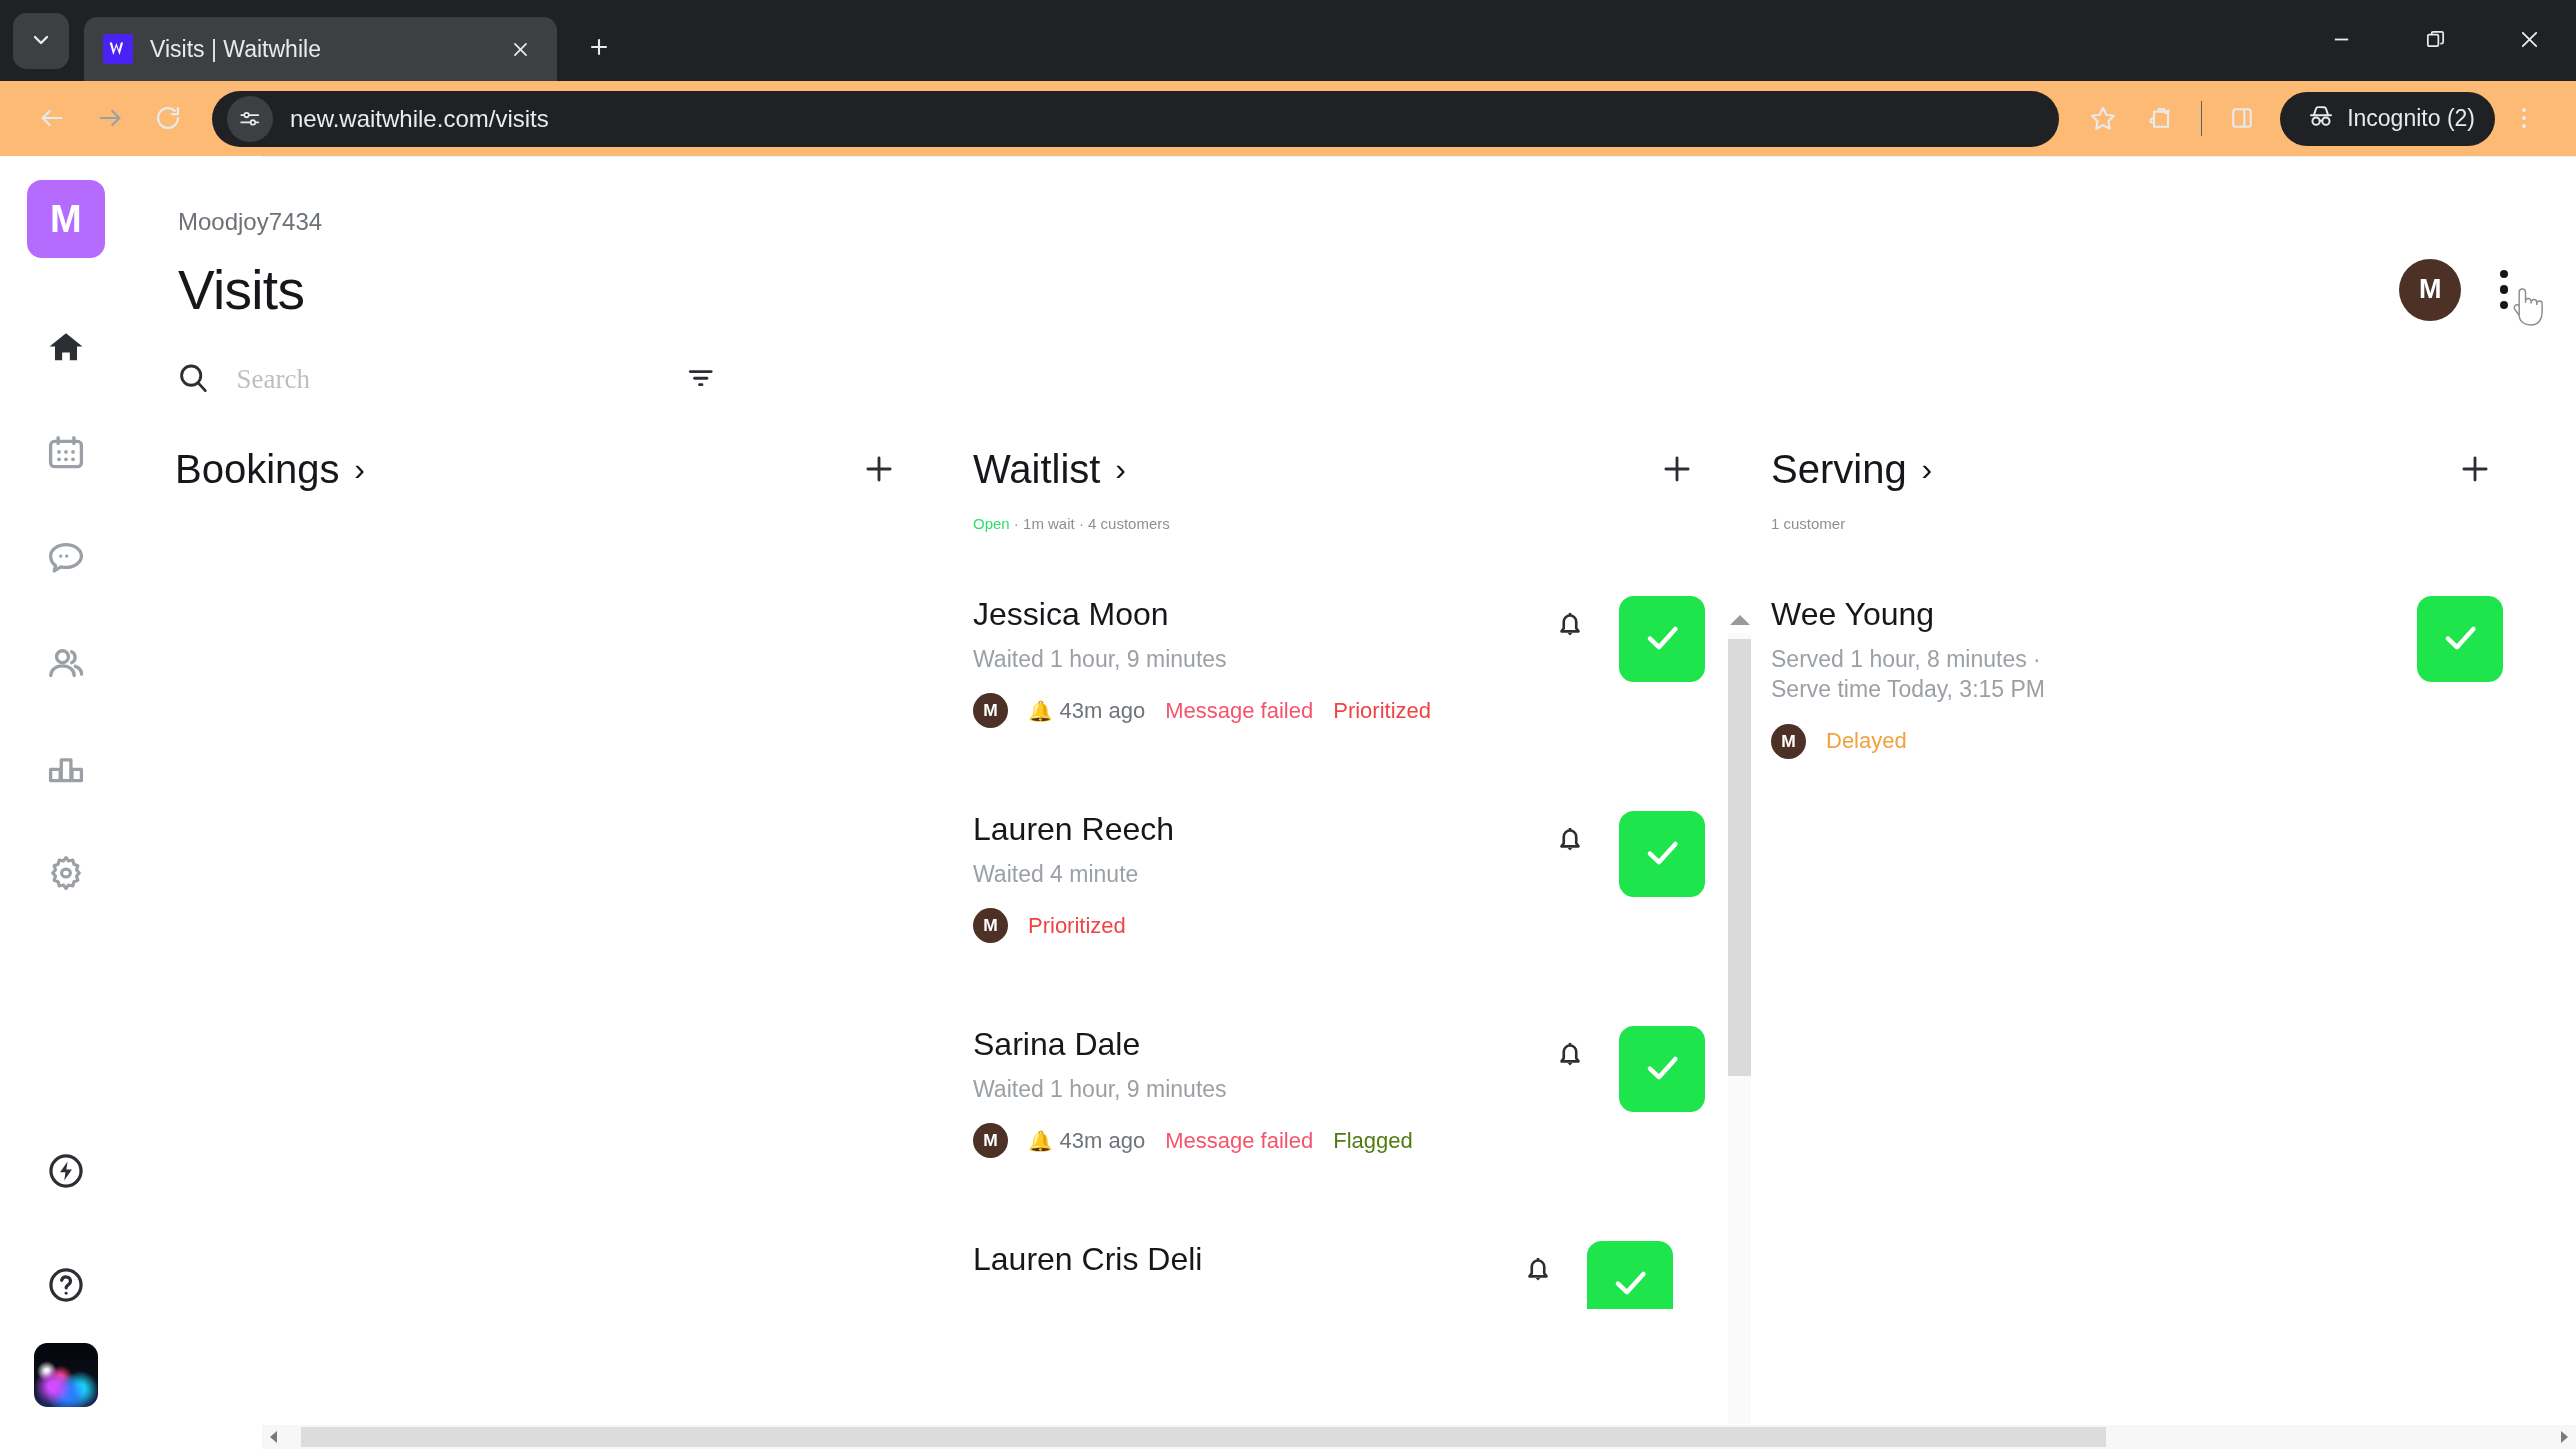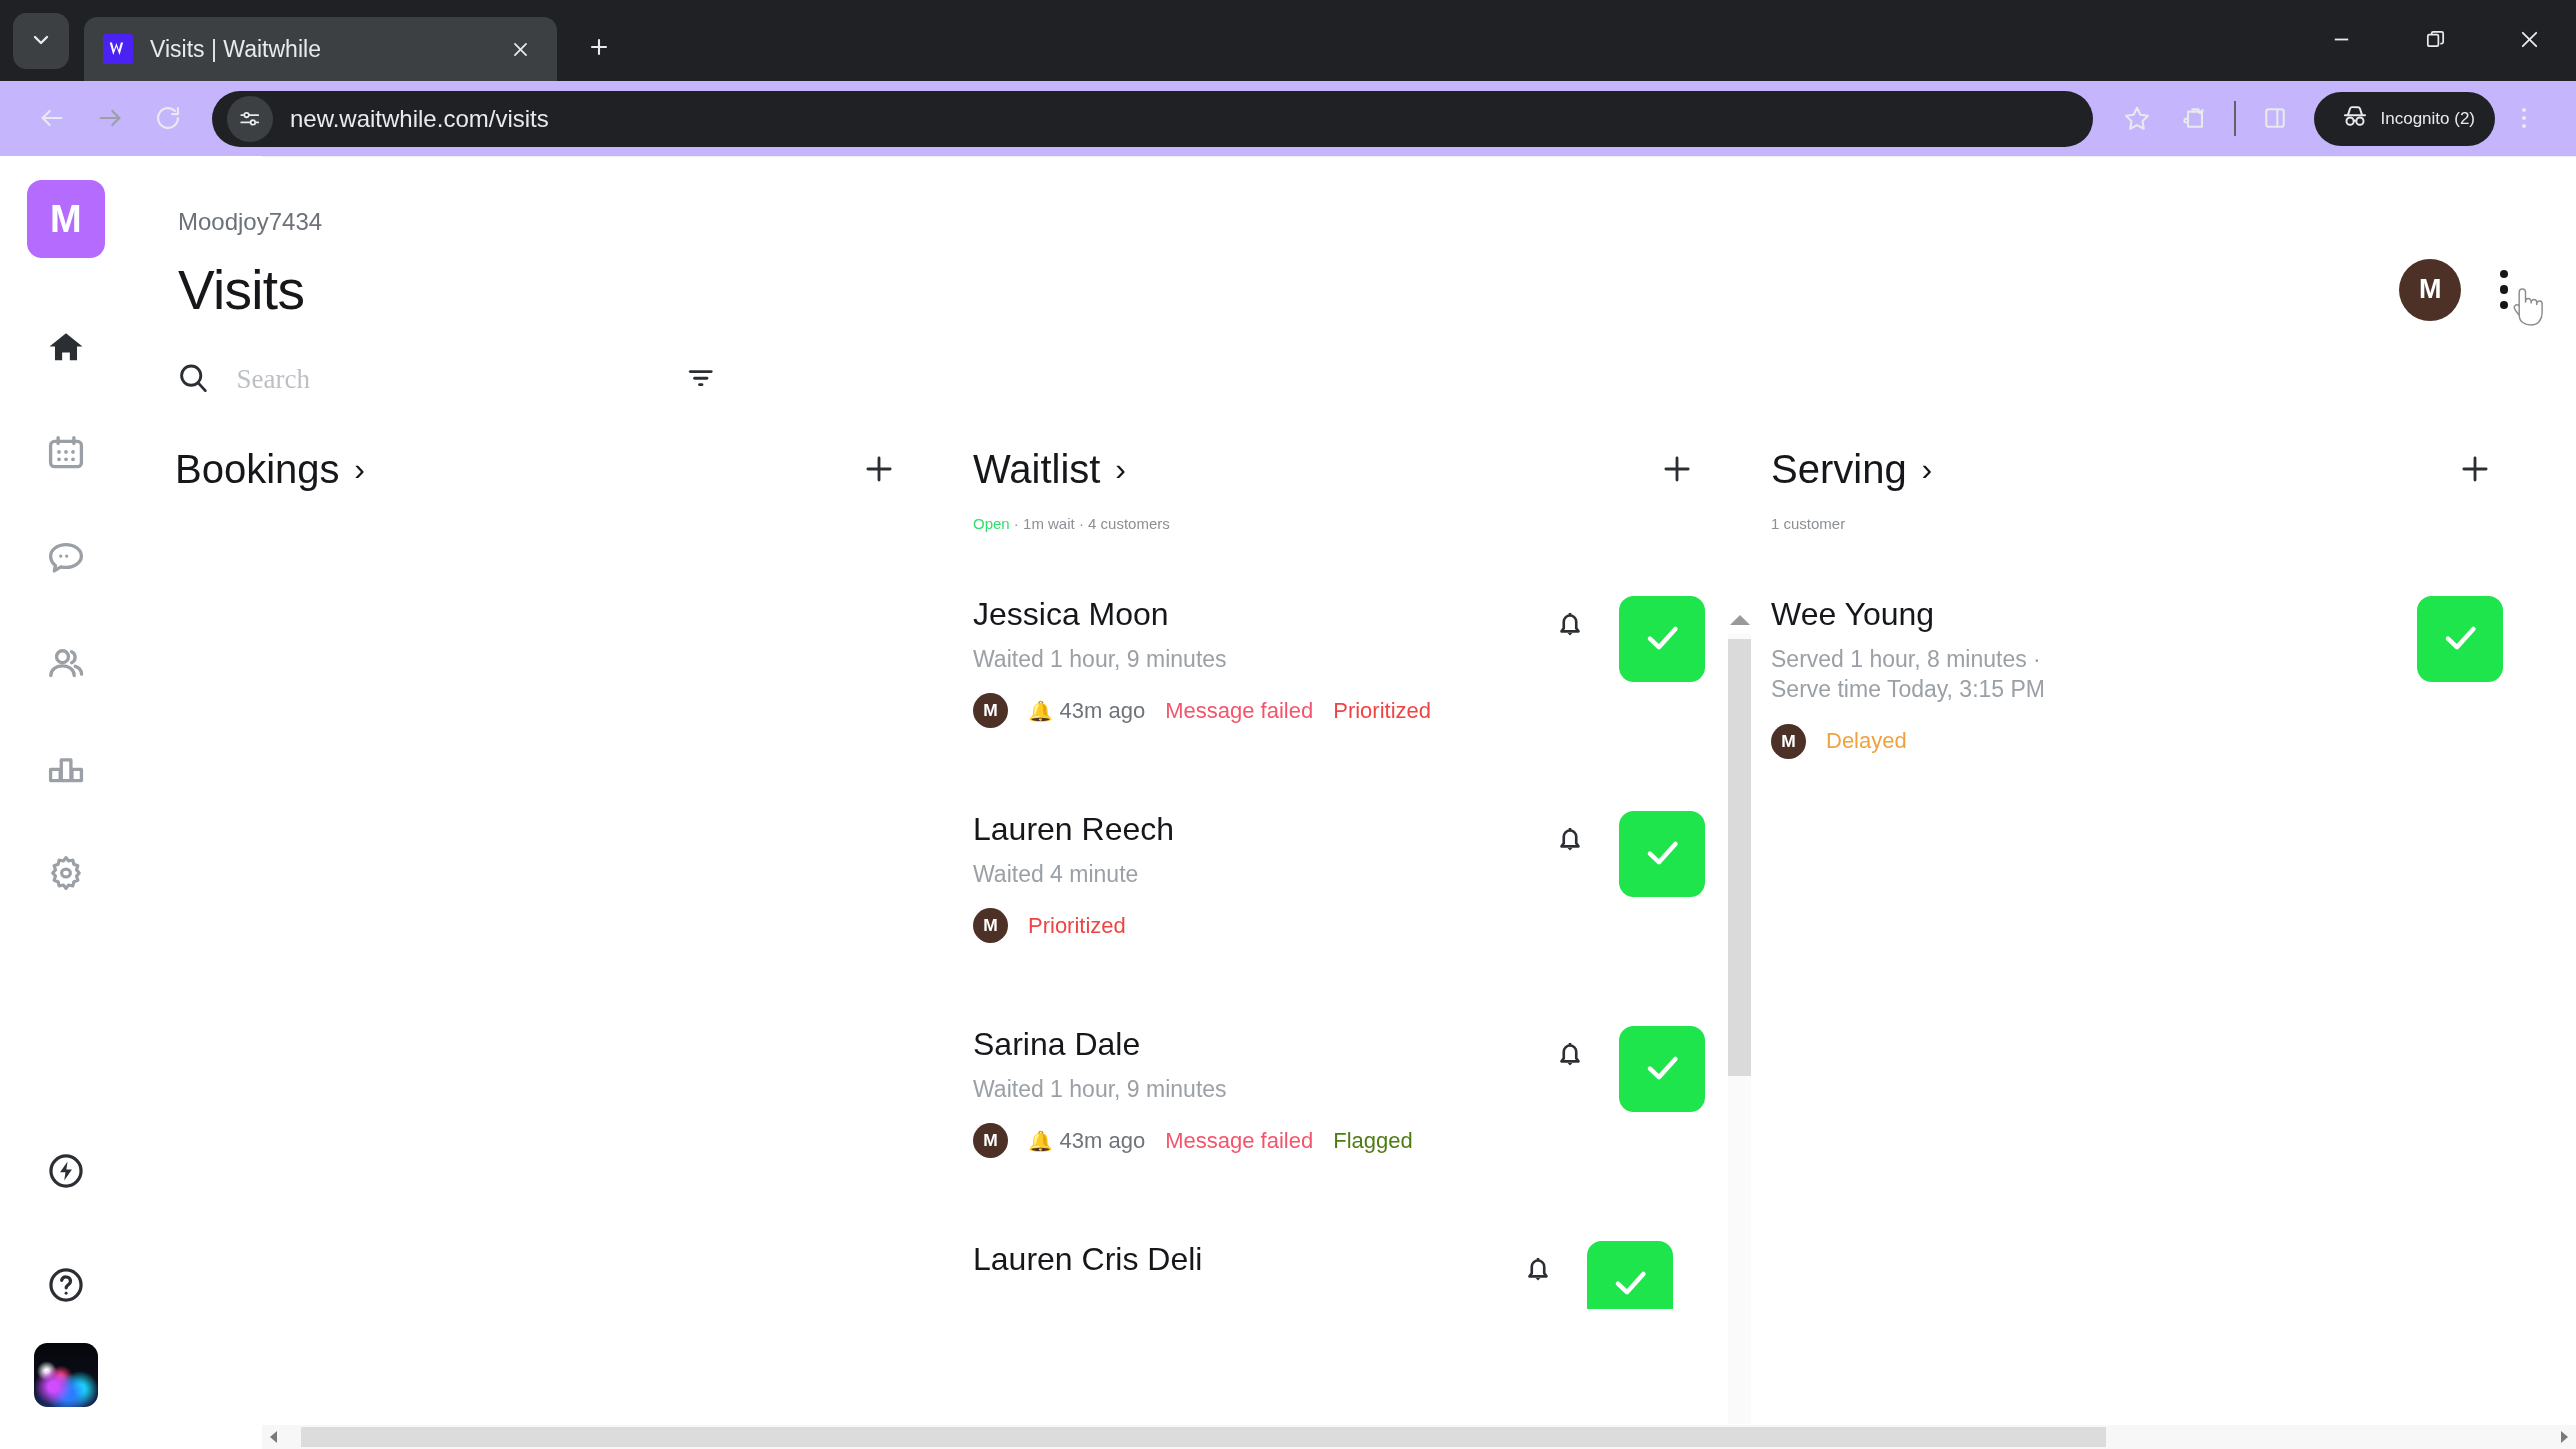--- a/index.html
+++ b/index.html
@@ -56,21 +56,21 @@
     position: absolute; right: 0; top: 0; height: 81px;
     display: flex; align-items: center;
   }
   .winbtn {
     width: 94px; height: 81px; display: flex; align-items: center;
     justify-content: center; cursor: pointer;
   }
   .winbtn svg { width: 23px; height: 23px; }
 
   .toolbar {
-    height: 75px; background: #c4b5fd;
+    height: 75px; background: #fdba74;
     display: flex; align-items: center; padding: 0 23px;
   }
   .tb-icon {
     width: 58px; height: 58px; border-radius: 50%;
     display: flex; align-items: center; justify-content: center;
     cursor: pointer; flex: 0 0 auto;
   }
   .tb-icon svg { width: 28px; height: 28px; }
 
   .omnibox {
@@ -90,21 +90,21 @@
   }
 
   .tb-sep { width: 1.3px; height: 35px; background: #5f6368; margin: 0 10.7px; flex:0 0 auto; }
 
   .incognito-chip {
     height: 54px; border-radius: 28px; background: #202124;
     display: flex; align-items: center; padding: 0 20px 0 14.8px;
     margin-left: 9.4px; cursor: pointer; flex: 0 0 auto;
   }
   .incognito-chip svg { width: 28px; height: 28px; flex: 0 0 auto; }
-  .incognito-chip span { color: #e8eaed; font-size: 17px; margin-left: 12px; white-space: nowrap; }
+  .incognito-chip span { color: #e8eaed; font-size: 23px; margin-left: 12px; white-space: nowrap; }
 
   
   .page {
     position: absolute; top: 156px; left: 0;
     width: 2576px; height: 1293px; background: #ffffff; display: flex;
   }
 
   
   .rail {
     width: 131px; height: 100%; flex: 0 0 131px;

